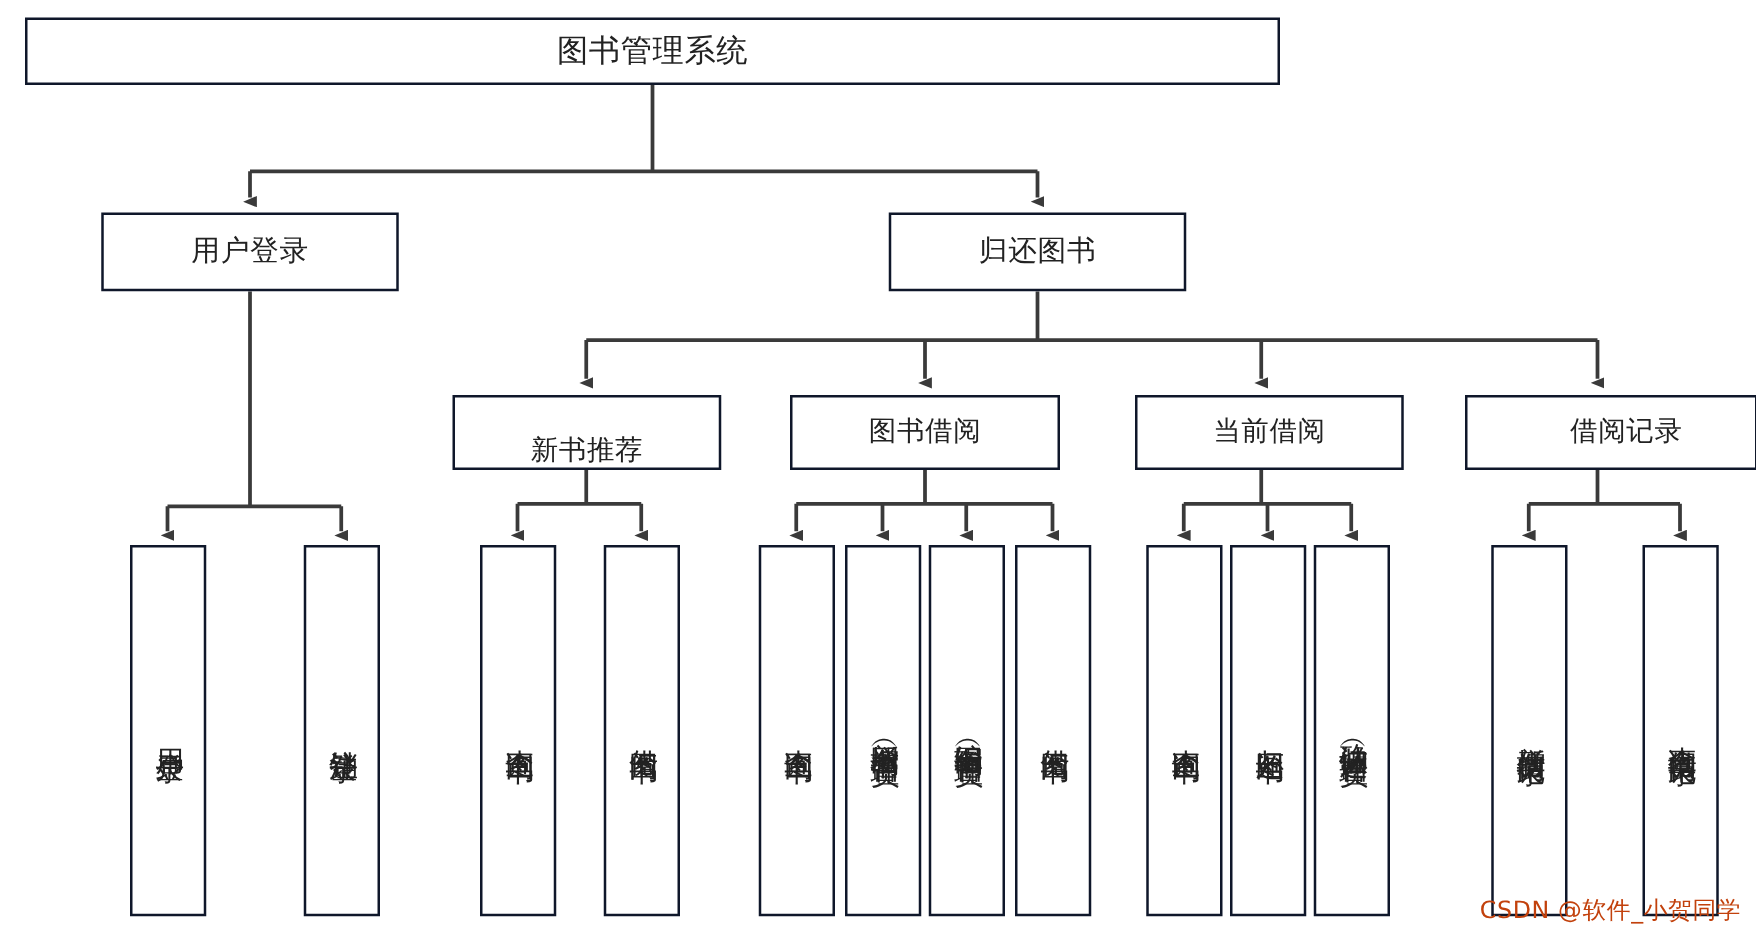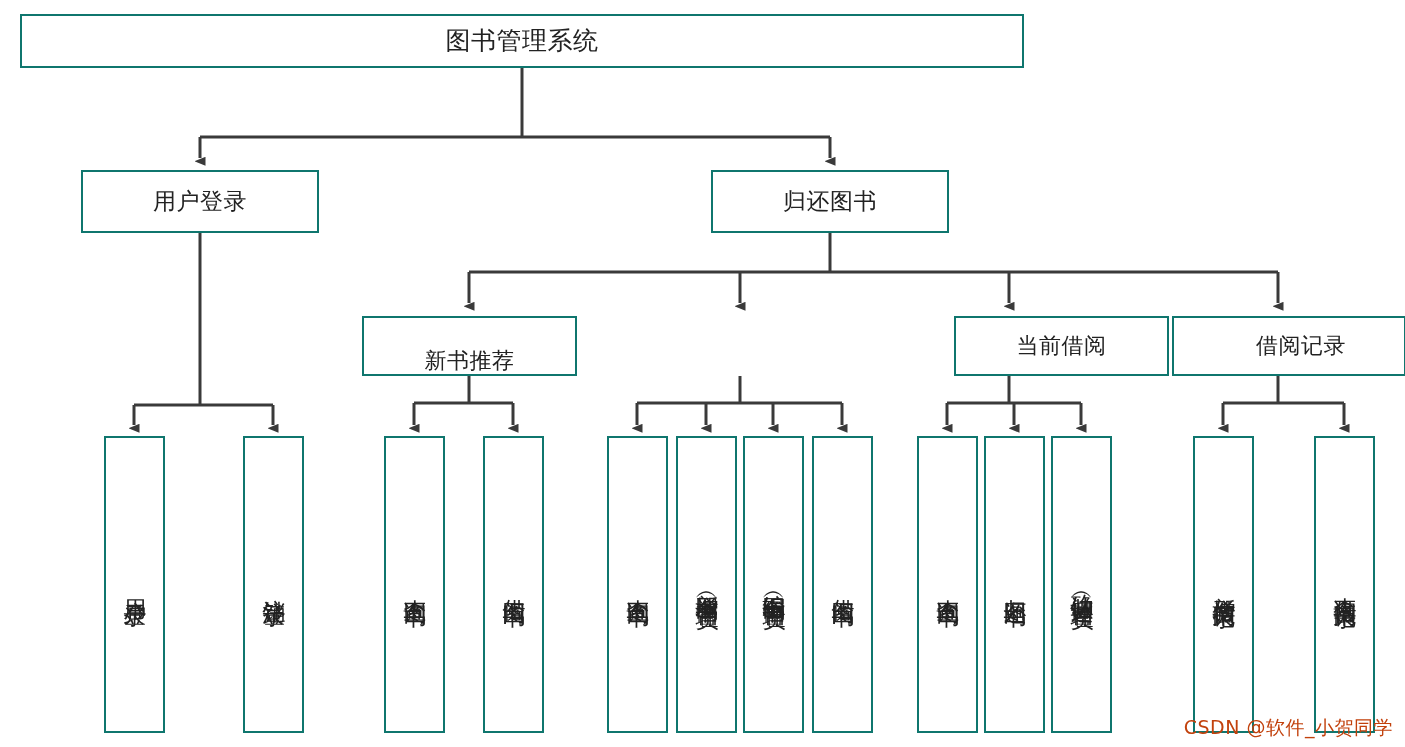--- a/index.html
+++ b/index.html
@@ -22,21 +22,21 @@
     left: 0;
     top: 0;
     width: 1405px;
     height: 747px;
     pointer-events: none;
   }
   .node {
     position: absolute;
     box-sizing: border-box;
     background: #ffffff;
-    border: 2px solid #0f766e;
+    border: 2px solid #0f172a;
     display: flex;
     align-items: center;
     justify-content: center;
     color: #222222;
   }
   .node .label {
     text-align: center;
     line-height: 1.18;
     letter-spacing: 0.5px;
   }
@@ -130,22 +130,25 @@
   </div>
 
   <div class="node lvl2" style="left:711px; top:170px; width:238px; height:63px;">
     <span class="label">归还图书</span>
   </div>
 
   <div class="node lvl3" style="left:362px; top:316px; width:215px; height:60px;align-items:flex-end;">
     <span class="label">新书推荐</span>
   </div>
 
-
-  <div class="node lvl3" style="left:954px; top:316px; width:215px; height:60px;">
+  <div class="node lvl3" style="left:632px; top:316px; width:216px; height:60px;">
+    <span class="label">图书借阅</span>
+  </div>
+
+  <div class="node lvl3" style="left:908px; top:316px; width:215px; height:60px;">
     <span class="label">当前借阅</span>
   </div>
 
   <div class="node lvl3" style="left:1172px; top:316px; width:234px; height:60px;padding-left:24px;">
     <span class="label">借阅记录</span>
   </div>
 
   <div class="node leaf" style="left:104px; top:436px; width:61px; height:297px;">
     <span class="label">用户登录</span>
   </div>

